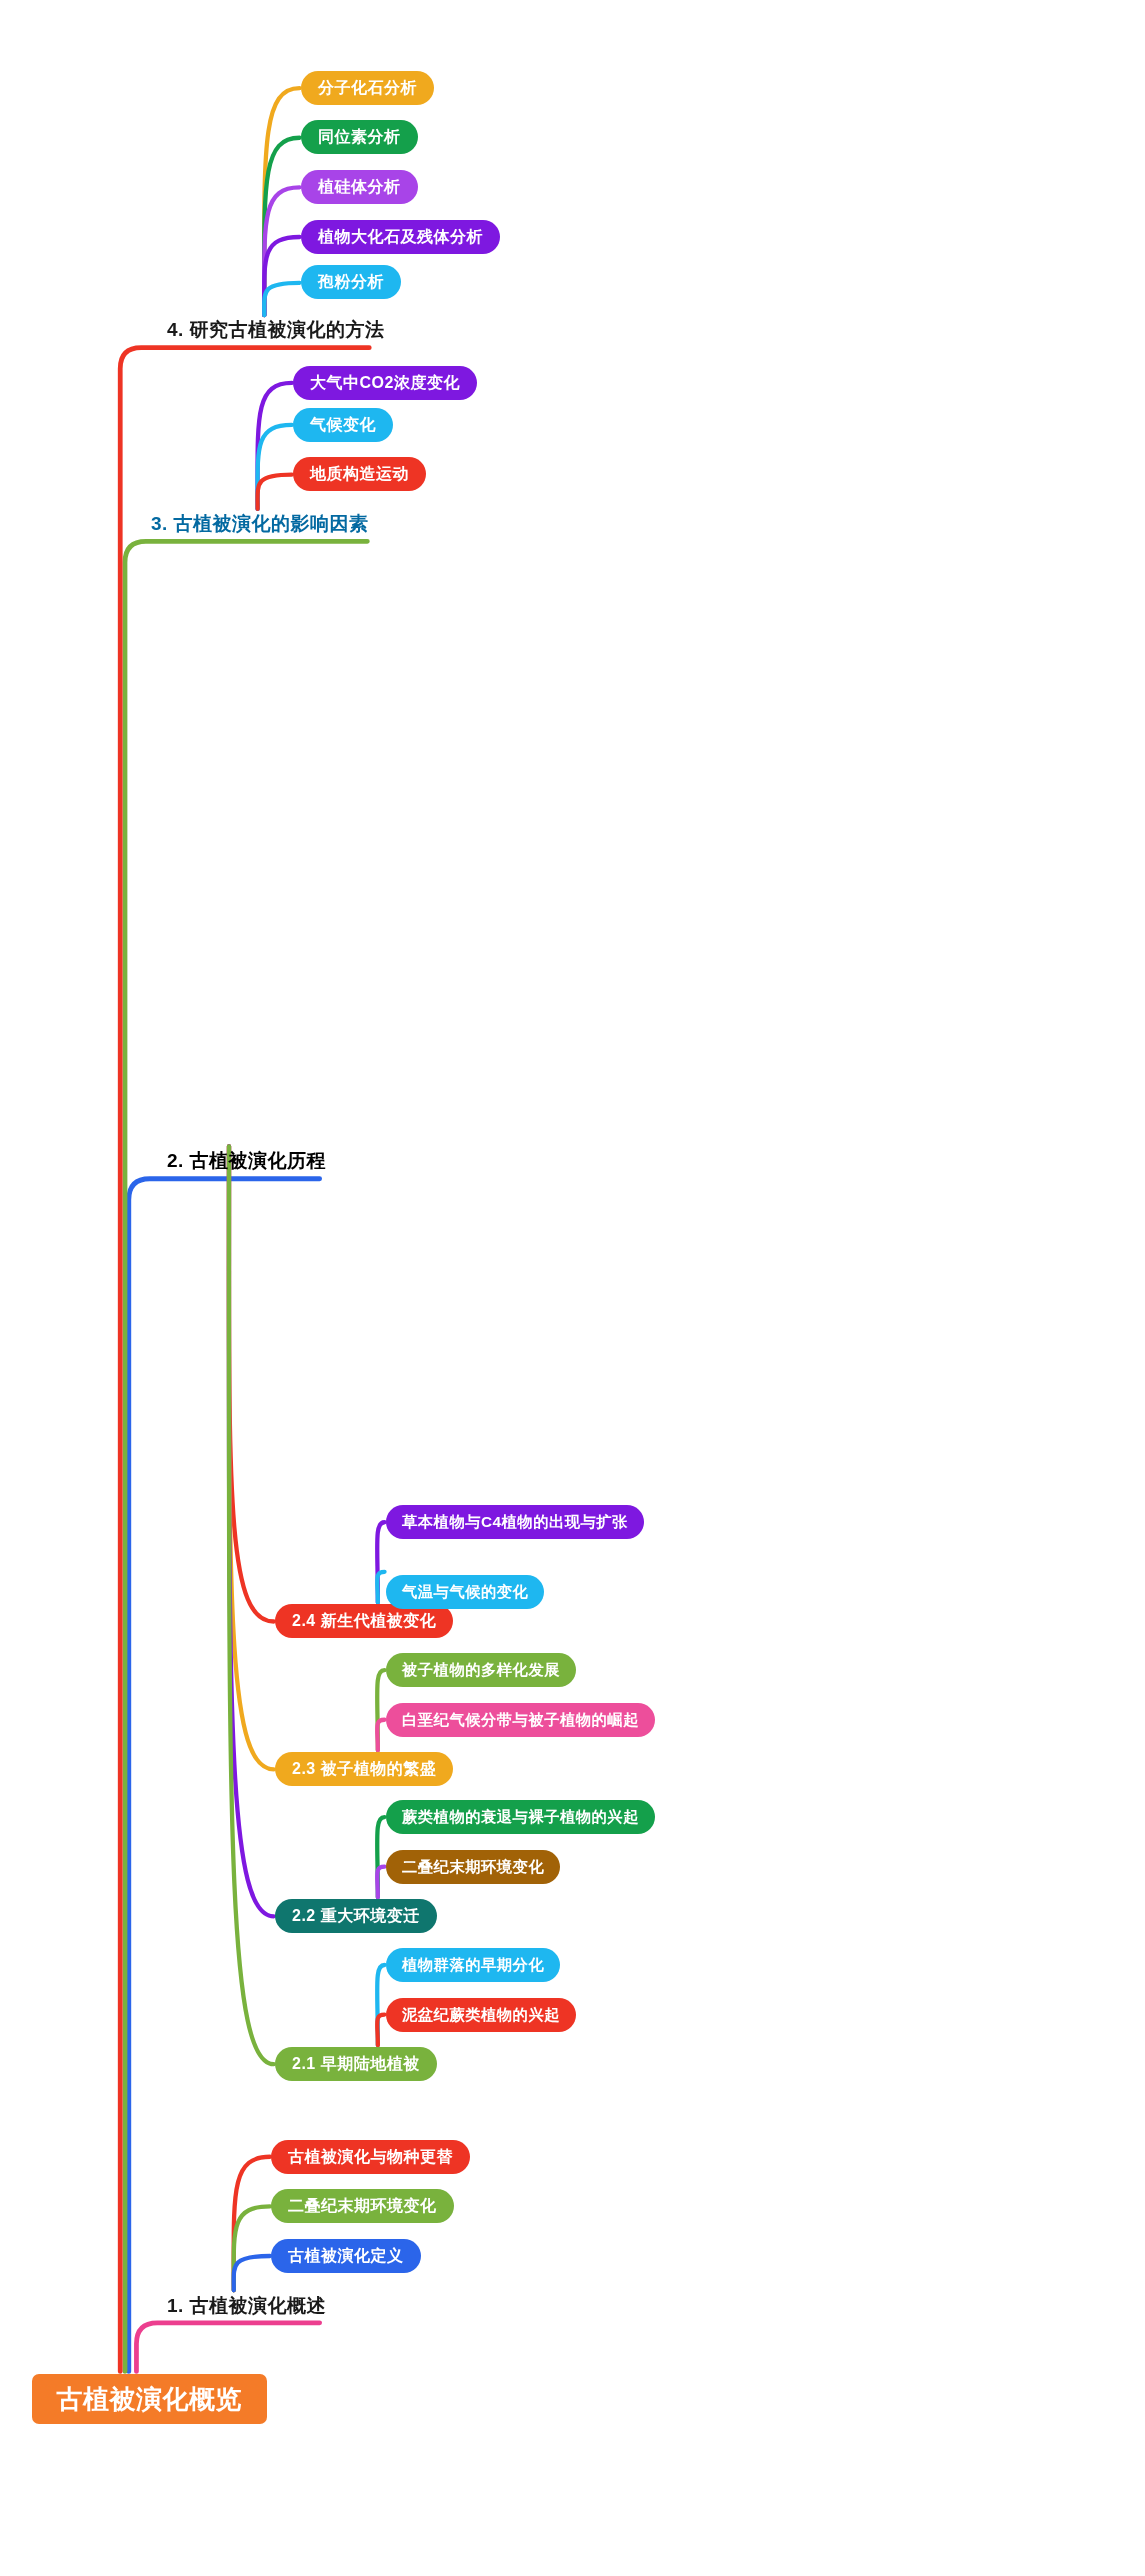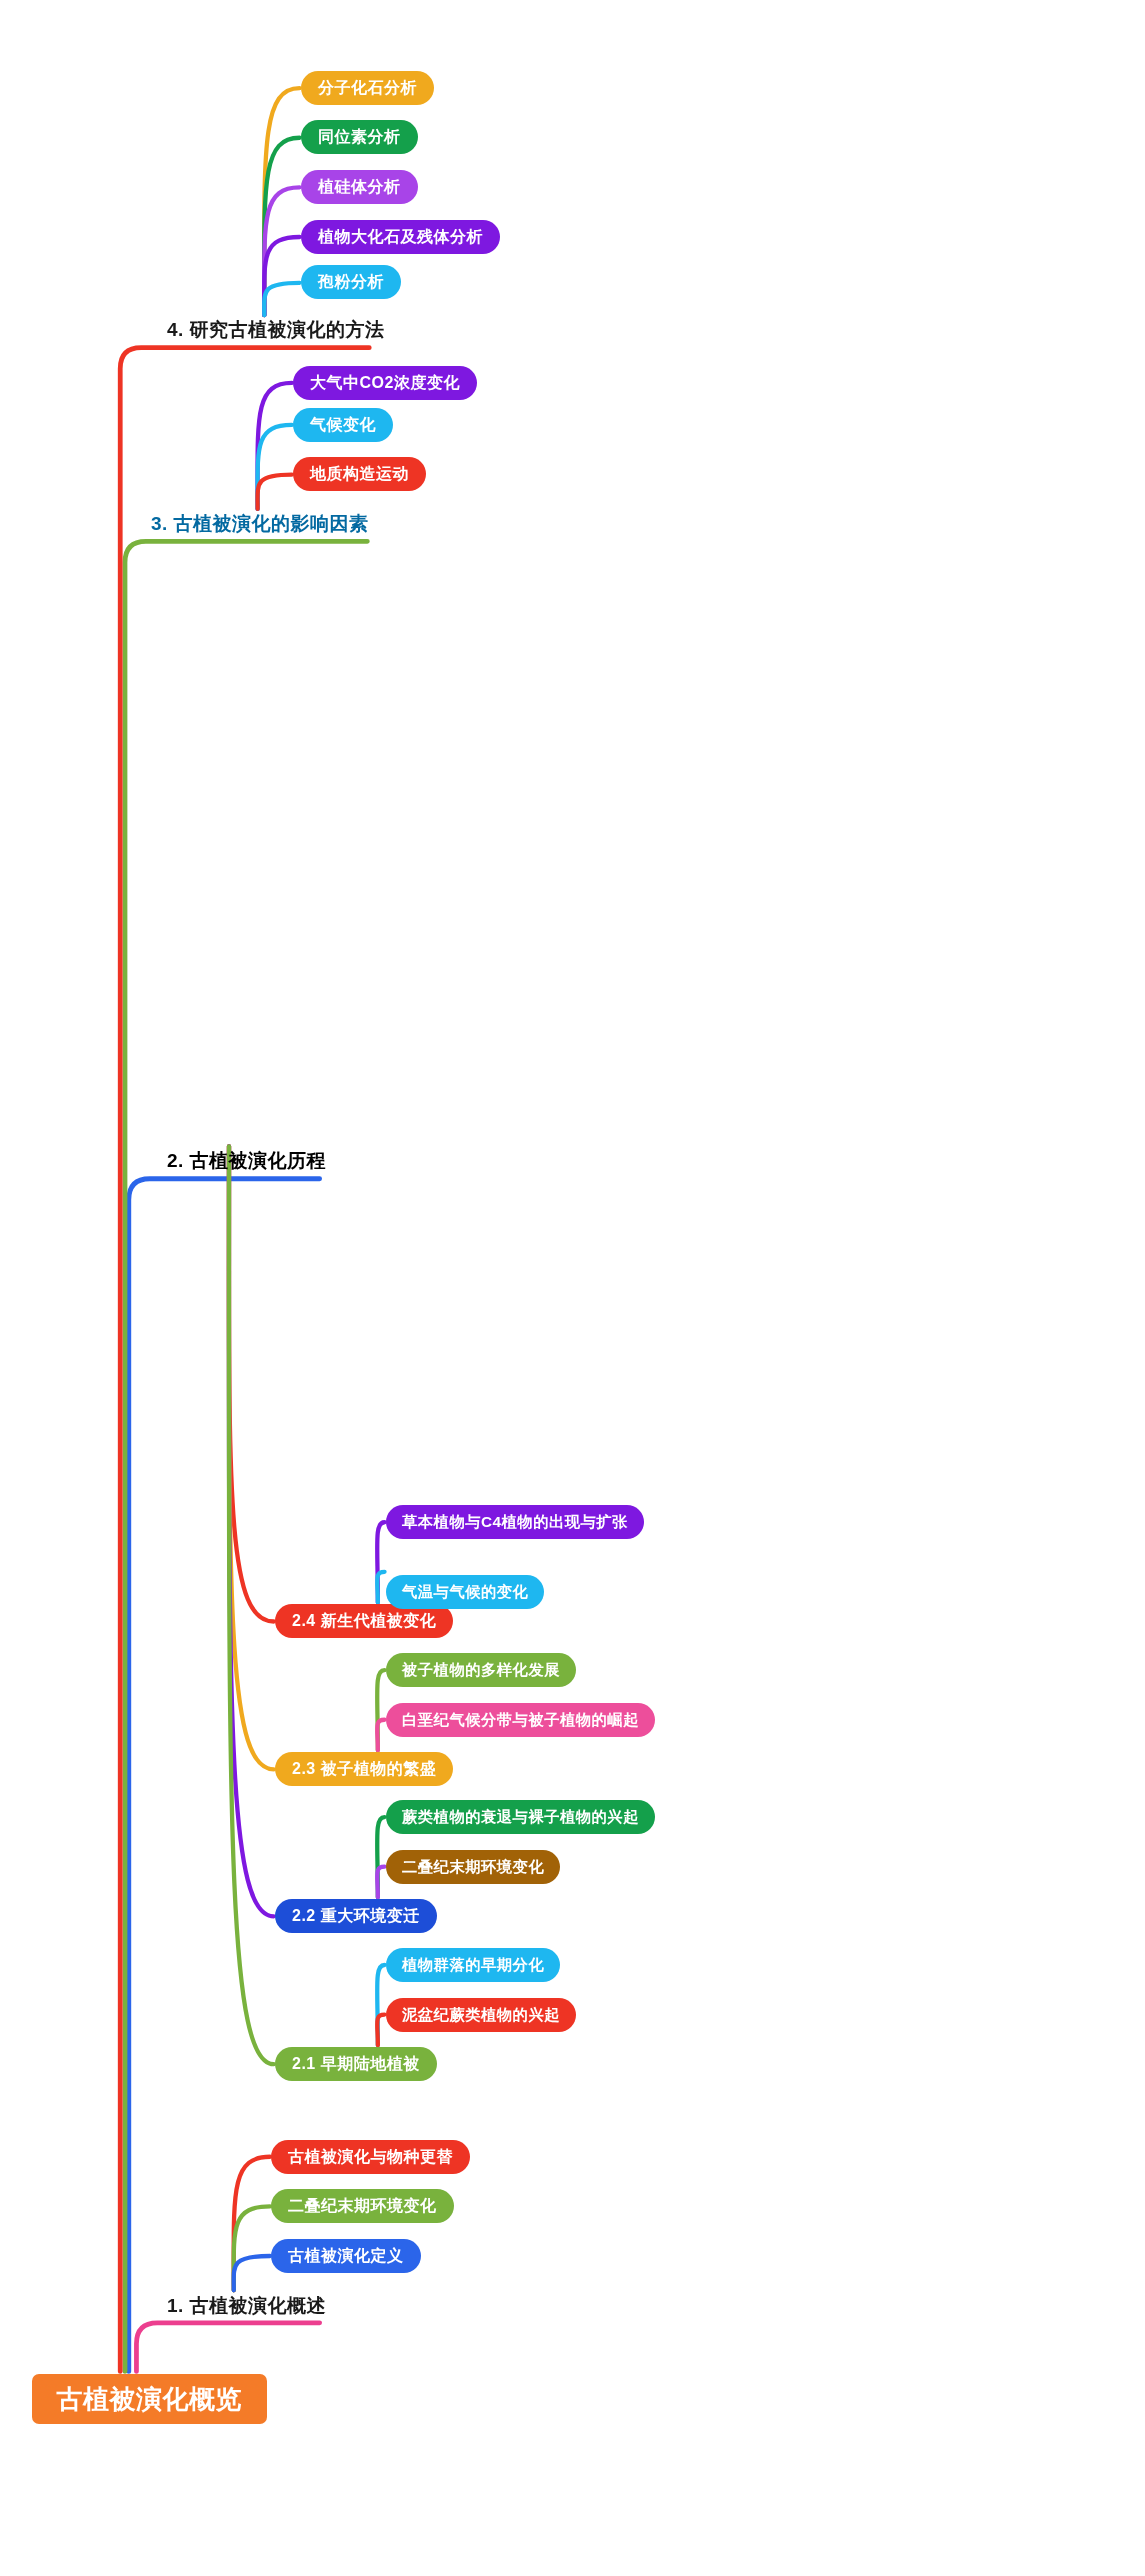--- a/index.html
+++ b/index.html
@@ -77,21 +77,21 @@
       </div>
       <div class="node lvl2" style="left: 275px; top: 1752px; height: 34px; line-height: 34px; background: rgb(240, 169, 30);">
         <span>2.3 被子植物的繁盛</span>
       </div>
       <div class="node lvl3" style="left: 386px; top: 1653px; height: 34px; line-height: 34px; background: rgb(121, 178, 61);">
         <span>被子植物的多样化发展</span>
       </div>
       <div class="node lvl3" style="left: 386px; top: 1703px; height: 34px; line-height: 34px; background: rgb(237, 78, 155);">
         <span>白垩纪气候分带与被子植物的崛起</span>
       </div>
-      <div class="node lvl2" style="left: 275px; top: 1899px; height: 34px; line-height: 34px; background: #1d4ed8;">
+      <div class="node lvl2" style="left: 275px; top: 1899px; height: 34px; line-height: 34px; background: #0f766e;">
         <span>2.2 重大环境变迁</span>
       </div>
       <div class="node lvl3" style="left: 386px; top: 1800px; height: 34px; line-height: 34px; background: rgb(20, 160, 75);">
         <span>蕨类植物的衰退与裸子植物的兴起</span>
       </div>
       <div class="node lvl3" style="left: 386px; top: 1850px; height: 34px; line-height: 34px; background: #a16207;">
         <span>二叠纪末期环境变化</span>
       </div>
       <div class="node lvl2" style="left: 275px; top: 2047px; height: 34px; line-height: 34px; background: rgb(121, 178, 61);">
         <span>2.1 早期陆地植被</span>

